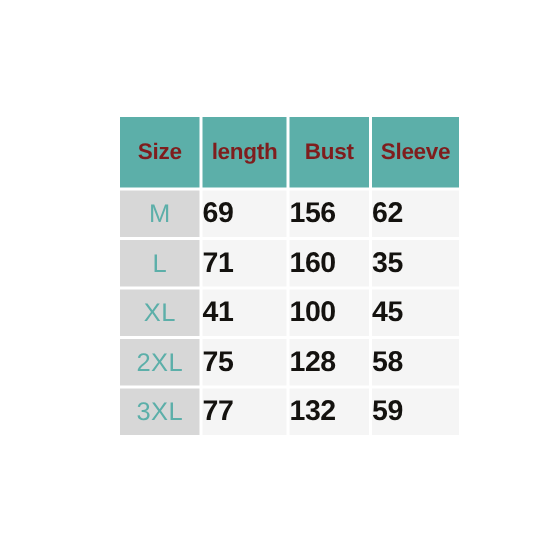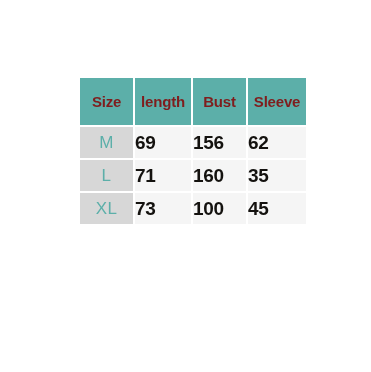--- a/index.html
+++ b/index.html
@@ -111,20 +111,32 @@
         <td class="value-cell">62</td>
       </tr>
       <tr>
         <td class="size-cell">L</td>
         <td class="value-cell">71</td>
         <td class="value-cell">160</td>
         <td class="value-cell">35</td>
       </tr>
       <tr>
         <td class="size-cell">XL</td>
-        <td class="value-cell">73</td>
+        <td class="value-cell">41</td>
         <td class="value-cell">100</td>
         <td class="value-cell">45</td>
+      </tr>
+      <tr>
+        <td class="size-cell">2XL</td>
+        <td class="value-cell">75</td>
+        <td class="value-cell">128</td>
+        <td class="value-cell">58</td>
+      </tr>
+      <tr>
+        <td class="size-cell">3XL</td>
+        <td class="value-cell">77</td>
+        <td class="value-cell">132</td>
+        <td class="value-cell">59</td>
       </tr>
     </tbody>
   </table>
 
 </div>
 
 </body></html>

